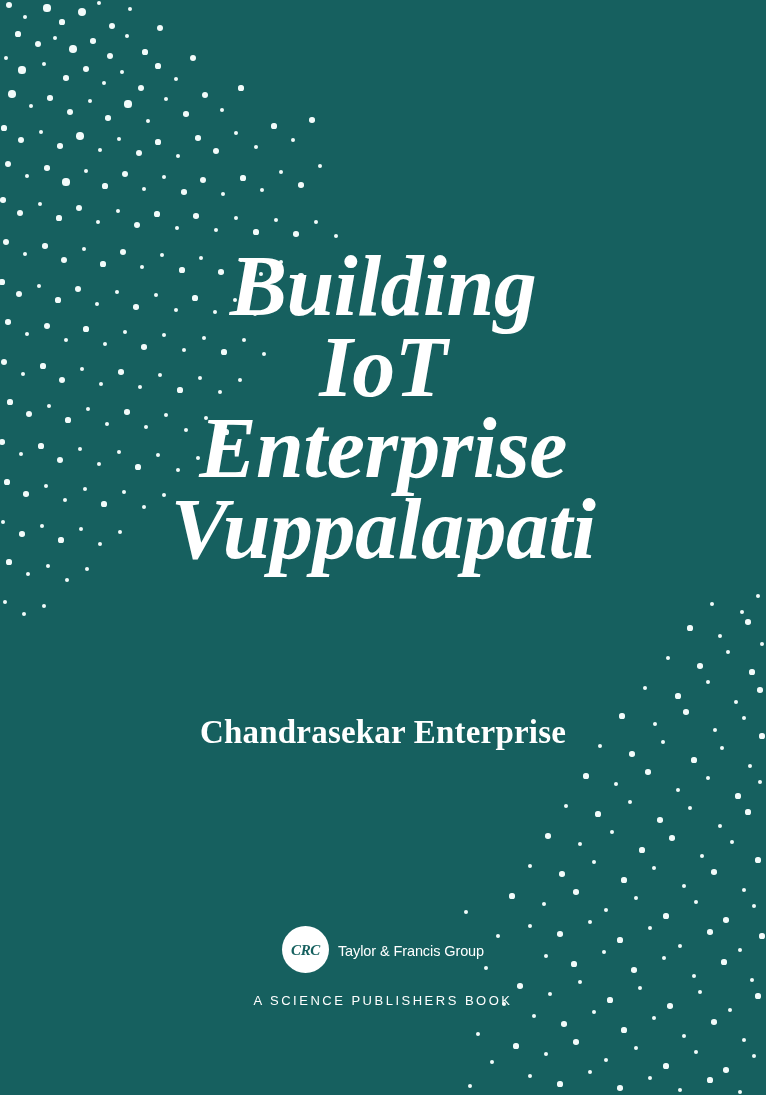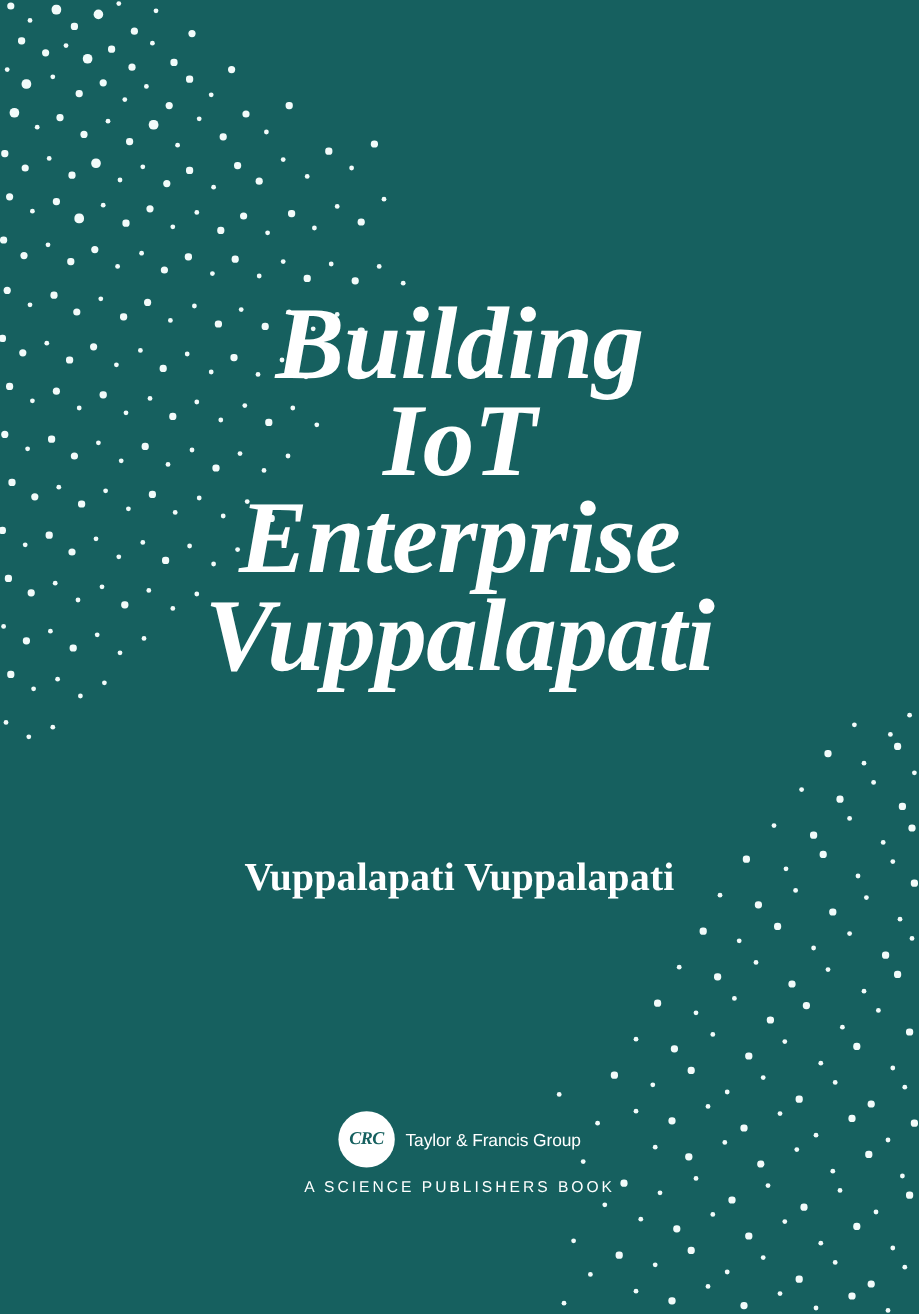--- a/index.html
+++ b/index.html
@@ -118,21 +118,21 @@
   }
   .crc-taylor {
     color: #ffffff;
     font-family: "Liberation Sans", "DejaVu Sans", sans-serif;
     font-size: 14.5px;
     font-weight: 400;
     margin-top: 3px;
     letter-spacing: -0.1px;
   }
   .science-book {
-    margin-top: 8px;
+    margin-top: 20px;
     color: #ffffff;
     font-family: "Liberation Sans", "DejaVu Sans", sans-serif;
     font-size: 13px;
     font-weight: 400;
     letter-spacing: 2.5px;
     white-space: nowrap;
   }
 </style>
 </head>
 <body>
@@ -467,21 +467,21 @@
       <span class="dot" style="left: 464px; top: 910px; width: 4px; height: 4px; background: rgb(242, 251, 250);"></span>
     </div>
 
   <div class="title-block">
     <span class="title-line l1">Building</span>
     <span class="title-line l3">IoT</span>
     <span class="title-line l2">Enterprise</span>
     <span class="title-line l4">Vuppalapati</span>
   </div>
 
-  <div class="author">Vuppalapati Vuppalapati</div>
+  <div class="author">Chandrasekar Enterprise</div>
 
   <div class="publisher">
     <div class="crc-lockup">
       <div class="crc-mark">
         <span class="crc-mark-text">CRC</span>
       </div>
       <div class="crc-words">
         <span class="crc-taylor">Taylor &amp; Francis Group</span>
       </div>
     </div>

